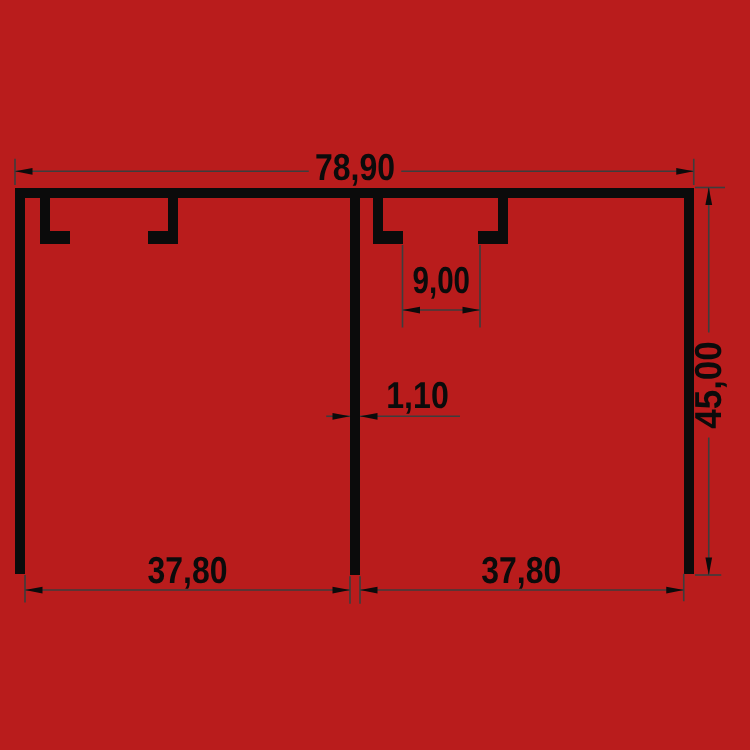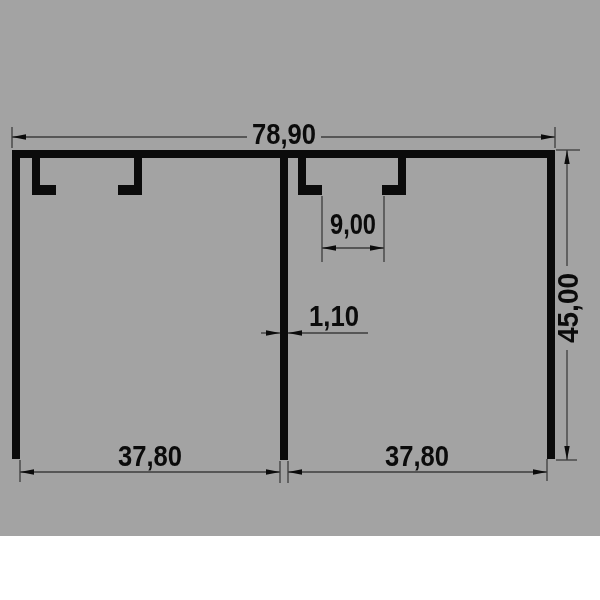--- a/index.html
+++ b/index.html
@@ -3,22 +3,22 @@
 <meta charset="utf-8">
 <style>
   html, body {
     margin: 0;
     padding: 0;
     background: #ffffff;
   }
   #canvas {
     position: relative;
     width: 600px;
-    height: 536px;
-    background: #a3a3a3;
+    height: 600px;
+    background: #b91c1c;
     overflow: hidden;
   }
   svg {
     display: block;
   }
   .dim-text {
     font-family: "Liberation Sans", "DejaVu Sans", sans-serif;
     font-weight: 700;
     font-size: 30px;
   }

